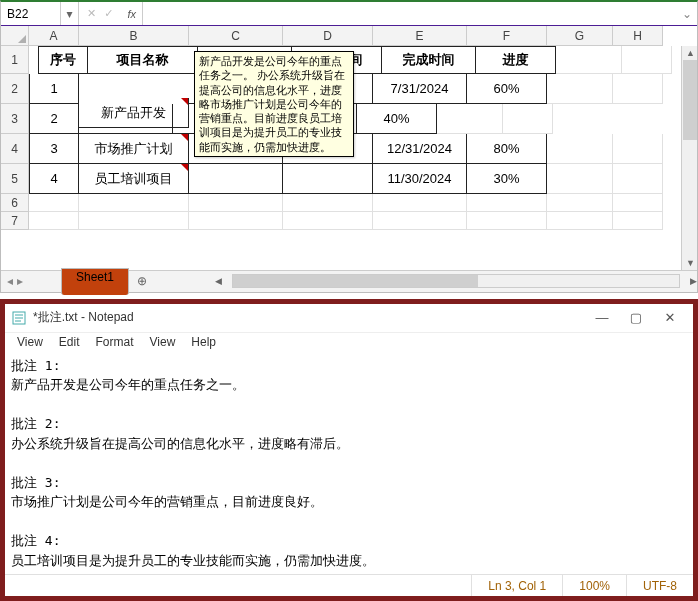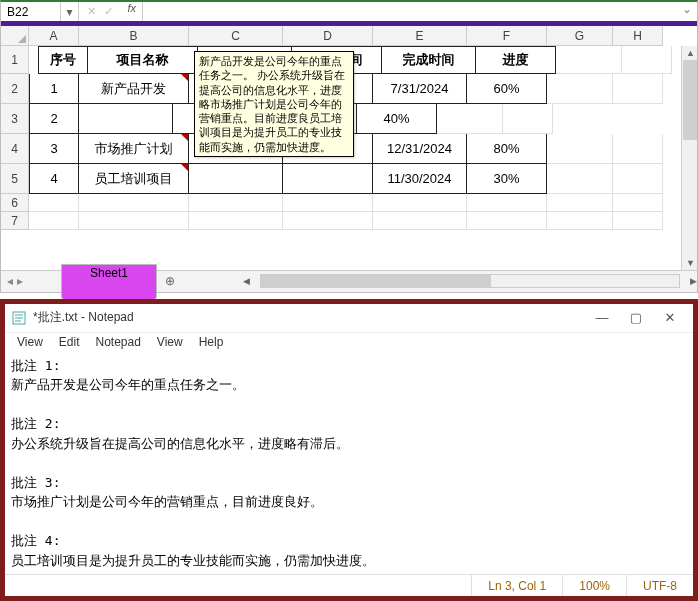--- a/index.html
+++ b/index.html
@@ -1,20 +1,20 @@
 <!DOCTYPE html>
 <html><head>
 <meta charset="utf-8">
 <style>
   * { box-sizing: border-box; margin: 0; padding: 0; font-family: "Segoe UI", Tahoma, sans-serif; }
   body { background: #fff; width: 698px; height: 601px; overflow: hidden; display: flex; flex-direction: column; }
 
   
   .excel-pane { border: 1px solid #bdbdbd; border-top: 2px solid #2e7d32; position: relative; height: 297px; display:flex; flex-direction:column; }
-  .formula-row { display: flex; height: 24px; background: #fff; border-bottom: 5px solid #4c1d95; font-size: 12px; }
+  .formula-row { display: flex; align-items: center; height: 24px; background: #fff; border-bottom: 1px solid #4c1d95; font-size: 12px; }
   .namebox { width: 60px; padding: 0 6px; border-right: 1px solid #ccc; height:100%; display:flex; align-items:center; }
   .namebox-dd { width: 18px; display:flex; align-items:center; justify-content:center; color:#666; border-right:1px solid #ccc; height:100%; cursor:pointer;}
   .fx-btns { display:flex; align-items:center; padding:0 4px; color:#bbb; }
   .fx-btns span { margin:0 4px; font-size:11px; }
   .fx-label { font-style: italic; padding:0 6px; color:#555; font-size: 11px;}
   .formula-input { flex:1; height:100%; padding:0 4px; border:none; outline:none; border-left:1px solid #ccc; }
   .fx-expand { width:20px; text-align:center; color:#888; cursor:pointer;}
   .grid-container { position:relative; flex:1; overflow:hidden; }
   .grid { position:absolute; inset:0; }
   .corner { position:absolute; left:0; top:0; width:28px; height:20px; background:#f3f3f3; border-right:1px solid #ccc; border-bottom:1px solid #ccc; }
@@ -28,21 +28,21 @@
   .cell { border-right:1px solid #e0e0e0; border-bottom:1px solid #e0e0e0; font-size:13px; display:flex; align-items:center; justify-content:center; padding:0 4px; overflow:hidden; white-space:nowrap; position:relative;}
   .hd { font-weight:bold; }
   .tbl-border { border-right:1px solid #222 !important; border-bottom:1px solid #222 !important; }
   .tbl-border-left { border-left:1px solid #222; }
   .tbl-border-top { border-top:1px solid #222; }
   .comment-mark::after { content:""; position:absolute; top:0; right:0; border-top:7px solid #c00000; border-left:7px solid transparent; }
   .comment-box { position:absolute; background:#ffffe1; border:1px solid #000; font-size:11px; line-height:1.3; padding:2px 4px; z-index:10; width:160px; box-shadow:1px 1px 2px rgba(0,0,0,.2);}
   .sheet-tab-bar { height:22px; background:#f3f3f3; border-top:1px solid #ccc; display:flex; align-items:center; font-size:12px;}
   .tab-nav { width:60px; display:flex; gap:4px; padding:0 6px; color:#888;}
   .tab-nav span{cursor:pointer;}
-  .sheet-tab { background:#d946ef; border:1px solid #bbb; border-bottom:none; padding:1px 28px; height:35px; border-radius:0 0 3px 3px; cursor:pointer;}
+  .sheet-tab { background:#c2410c; border:1px solid #bbb; border-bottom:none; padding:1px 14px; height:27px; border-radius:0 0 3px 3px; cursor:pointer;}
   .tab-add { padding:0 8px; color:#666; cursor:pointer;}
   .hscroll { flex:1; display:flex; align-items:center; padding-left:60px;}
   .hscroll-track{flex:1; height:14px; background:#f0f0f0; border:1px solid #ccc; position:relative; margin:0 10px;}
   .hscroll-thumb{position:absolute; left:0; top:0; height:100%; width:55%; background:#cfcfcf;}
   .vscroll { position:absolute; right:0; top:20px; bottom:0; width:16px; background:#f0f0f0; border-left:1px solid #ccc;}
   .vscroll-thumb{position:absolute; left:1px; top:0; width:14px; height:80px; background:#cfcfcf;}
   .scroll-arrow{position:absolute; font-size:9px; color:#666; left:4px;}
 
   
   .notepad-pane { border:5px solid #7f1d1d; margin-top:6px; flex:1; display:flex; flex-direction:column; background:#fff;}
@@ -101,21 +101,21 @@
             <div class="cell tbl-border tbl-border-top hd" style="width: 110px; height: 28px;">项目名称</div>
             <div class="cell tbl-border tbl-border-top hd" style="width: 94px; height: 28px;">负责人</div>
             <div class="cell tbl-border tbl-border-top hd" style="width: 90px; height: 28px;">开始时间</div>
             <div class="cell tbl-border tbl-border-top hd" style="width: 94px; height: 28px;">完成时间</div>
             <div class="cell tbl-border tbl-border-top hd" style="width: 80px; height: 28px;">进度</div>
             <div class="cell" style="width: 66px; height: 28px;"></div>
             <div class="cell" style="width: 50px; height: 28px;"></div>
           </div>
           <div class="cell-row" style="height: 30px;">
             <div class="cell tbl-border tbl-border-left" style="width: 50px; height: 30px;">1</div>
-            <div class="cell tbl-border comment-mark" style="width: 110px; height: 30px;">新产品开发</div>
+            <div class="cell tbl-border comment-mark" style="width: 110px; height: 30px; margin-top: 24px;">新产品开发</div>
             <div class="cell tbl-border" style="width: 94px; height: 30px;"></div>
             <div class="cell tbl-border" style="width: 90px; height: 30px;"></div>
             <div class="cell tbl-border" style="width: 94px; height: 30px;">7/31/2024</div>
             <div class="cell tbl-border" style="width: 80px; height: 30px;">60%</div>
             <div class="cell" style="width: 66px; height: 30px;"></div>
             <div class="cell" style="width: 50px; height: 30px;"></div>
           </div>
           <div class="cell-row" style="height: 30px;">
             <div class="cell tbl-border tbl-border-left" style="width: 50px; height: 30px;">2</div>
             <div class="cell tbl-border" style="width: 94px; height: 30px;"></div>
@@ -205,21 +205,21 @@
     </span>
     <span>*批注.txt - Notepad</span>
     <span class="spacer"></span>
     <span class="winbtn">—</span>
     <span class="winbtn">▢</span>
     <span class="winbtn">✕</span>
   </div>
   <div class="np-menu" id="npMenu">
       <span>View</span>
       <span>Edit</span>
-      <span>Notepad</span>
+      <span>Format</span>
       <span>View</span>
       <span>Help</span>
     </div>
   <div class="np-body">批注 1:
 新产品开发是公司今年的重点任务之一。
 
 批注 2:
 办公系统升级旨在提高公司的信息化水平，进度略有滞后。
 
 批注 3:

